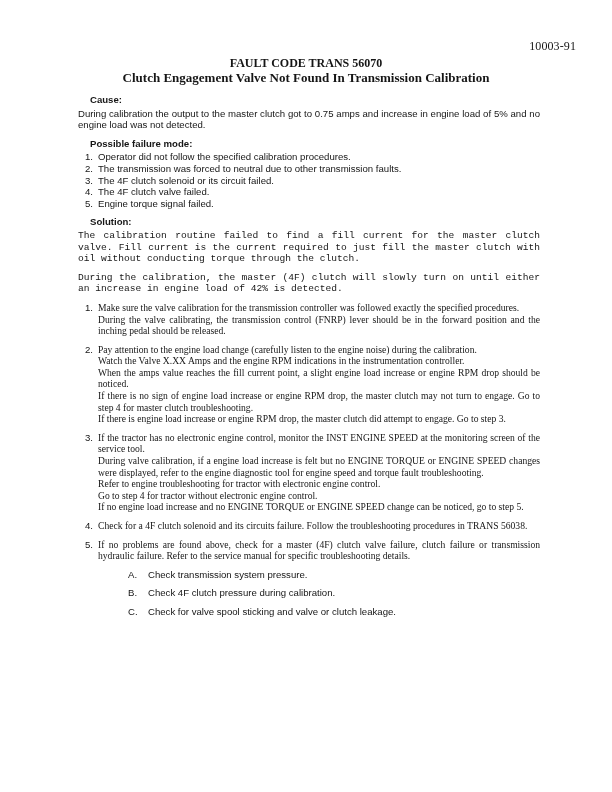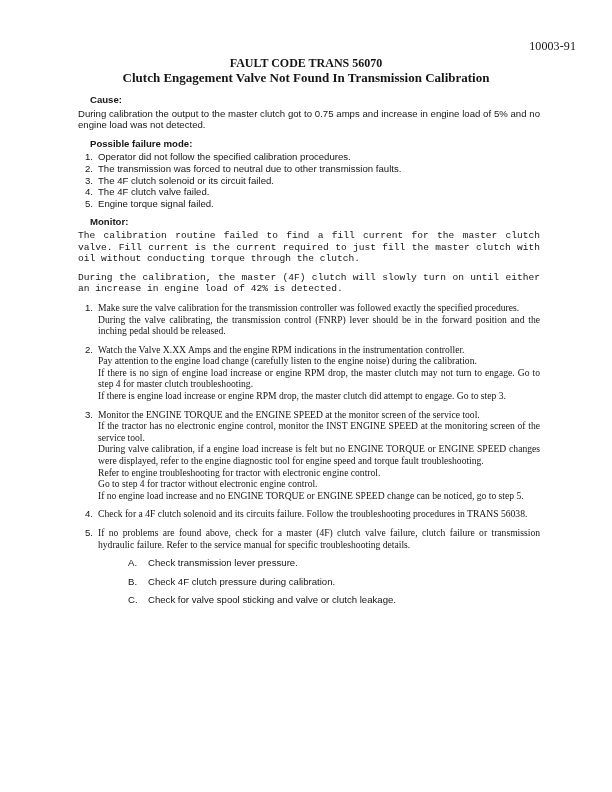--- a/index.html
+++ b/index.html
@@ -127,48 +127,48 @@
       <div class="li-row">
         <span class="li-num">4.</span>
         <span class="li-txt">The 4F clutch valve failed.</span>
       </div>
       <div class="li-row">
         <span class="li-num">5.</span>
         <span class="li-txt">Engine torque signal failed.</span>
       </div>
     </div>
 
-    <p class="hd">Monitor:</p>
+    <p class="hd">Solution:</p>
     <p class="sol-para">The calibration routine failed to find a fill current for the master clutch valve. Fill current is the current required to just fill the master clutch with oil without conducting torque through the clutch.</p>
     <p class="sol-para">During the calibration, the master (4F) clutch will slowly turn on until either an increase in engine load of 42% is detected.</p>
 
     <div class="steps">
 
       <div class="step">
         <span class="li-num">1.</span>
         <div class="step-lines">
           <div class="step-line">Make sure the valve calibration for the transmission controller was followed exactly the specified procedures.</div>
           <div class="step-line">During the valve calibrating, the transmission control (FNRP) lever should be in the forward position and the inching pedal should be released.</div>
         </div>
       </div>
 
       <div class="step">
         <span class="li-num">2.</span>
         <div class="step-lines">
+          <div class="step-line">Pay attention to the engine load change (carefully listen to the engine noise) during the calibration.</div>
           <div class="step-line">Watch the Valve X.XX Amps and the engine RPM indications in the instrumentation controller.</div>
-          <div class="step-line">Pay attention to the engine load change (carefully listen to the engine noise) during the calibration.</div>
+          <div class="step-line">When the amps value reaches the fill current point, a slight engine load increase or engine RPM drop should be noticed.</div>
           <div class="step-line">If there is no sign of engine load increase or engine RPM drop, the master clutch may not turn to engage. Go to step 4 for master clutch troubleshooting.</div>
           <div class="step-line">If there is engine load increase or engine RPM drop, the master clutch did attempt to engage. Go to step 3.</div>
         </div>
       </div>
 
       <div class="step">
         <span class="li-num">3.</span>
         <div class="step-lines">
-          <div class="step-line">Monitor the ENGINE TORQUE and the ENGINE SPEED at the monitor screen of the service tool.</div>
           <div class="step-line">If the tractor has no electronic engine control, monitor the INST ENGINE SPEED at the monitoring screen of the service tool.</div>
           <div class="step-line">During valve calibration, if a engine load increase is felt but no ENGINE TORQUE or ENGINE SPEED changes were displayed, refer to the engine diagnostic tool for engine speed and torque fault troubleshooting.</div>
           <div class="step-line">Refer to engine troubleshooting for tractor with electronic engine control.</div>
           <div class="step-line">Go to step 4 for tractor without electronic engine control.</div>
           <div class="step-line">If no engine load increase and no ENGINE TORQUE or ENGINE SPEED change can be noticed, go to step 5.</div>
         </div>
       </div>
 
       <div class="step">
         <span class="li-num">4.</span>
@@ -178,21 +178,21 @@
       </div>
 
       <div class="step">
         <span class="li-num">5.</span>
         <div class="step-lines">
           <div class="step-line">If no problems are found above, check for a master (4F) clutch valve failure, clutch failure or transmission hydraulic failure. Refer to the service manual for specific troubleshooting details.</div>
 
           <div class="substeps">
             <div class="substep">
               <span class="sub-num">A.</span>
-              <span class="sub-txt">Check transmission lever pressure.</span>
+              <span class="sub-txt">Check transmission system pressure.</span>
             </div>
             <div class="substep">
               <span class="sub-num">B.</span>
               <span class="sub-txt">Check 4F clutch pressure during calibration.</span>
             </div>
             <div class="substep">
               <span class="sub-num">C.</span>
               <span class="sub-txt">Check for valve spool sticking and valve or clutch leakage.</span>
             </div>
           </div>

